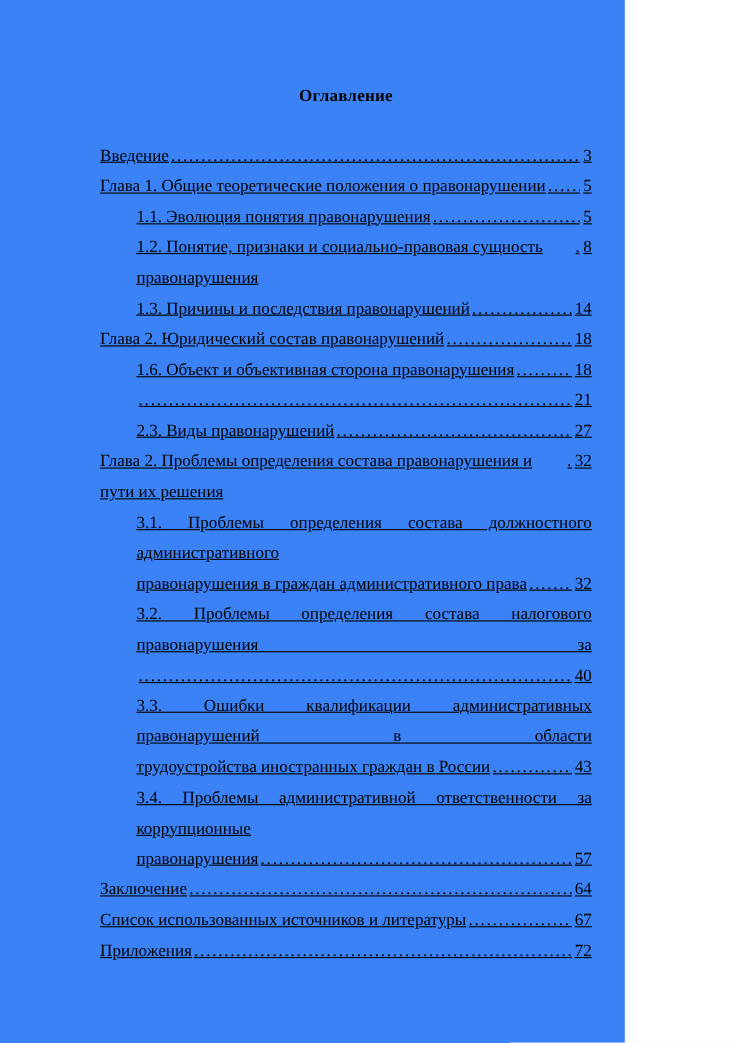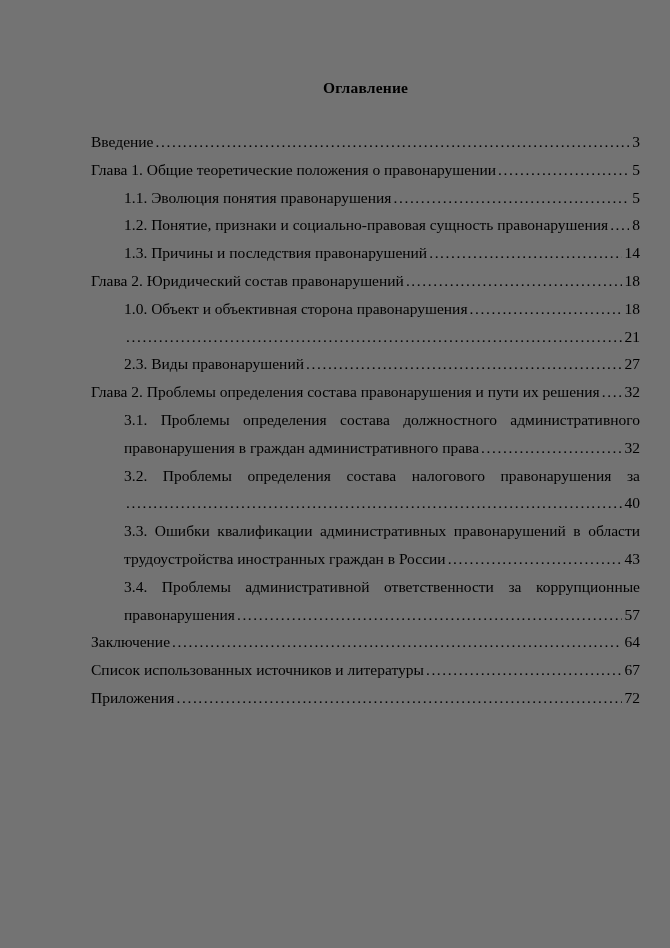--- a/index.html
+++ b/index.html
@@ -2,40 +2,41 @@
 <html lang="ru"><head>
 <meta charset="utf-8">
 <style>
   html, body {
     margin: 0;
     padding: 0;
     background: #ffffff;
   }
   .page {
     position: relative;
-    width: 670px;
+    width: 568px;
     height: 948px;
-    background: #737373;
+    background: #3b82f6;
     box-sizing: border-box;
     padding: 74px 30px 0 91px;
     font-family: "Liberation Serif", "DejaVu Serif", serif;
     font-size: 15.5px;
     color: #000000;
     overflow: hidden;
   }
   .doc-title {
     font-size: 15.5px;
     font-weight: bold;
     text-align: center;
     line-height: 28px;
     margin: 0 0 26px 0;
     letter-spacing: 0.2px;
   }
   .toc {
     width: 100%;
+    text-decoration: underline;
   }
   .toc-entry {
     line-height: 27.8px;
   }
   .toc-entry.level-1 {
     padding-left: 33px;
   }
   
   .toc-line-fill {
     text-align: justify;
@@ -108,21 +109,21 @@
       </div>
       <div class="toc-entry level-0">
         <div class="toc-line-last">
           <span class="toc-text">Глава 2. Юридический состав правонарушений</span>
           <span class="dots"></span>
           <span class="pagenum">18</span>
         </div>
       </div>
       <div class="toc-entry level-1">
         <div class="toc-line-last">
-          <span class="toc-text">1.0. Объект и объективная сторона правонарушения</span>
+          <span class="toc-text">1.6. Объект и объективная сторона правонарушения</span>
           <span class="dots"></span>
           <span class="pagenum">18</span>
         </div>
       </div>
       <div class="toc-entry level-1">
         <div class="toc-line-last">
           <span class="dots"></span>
           <span class="pagenum">21</span>
         </div>
       </div>

